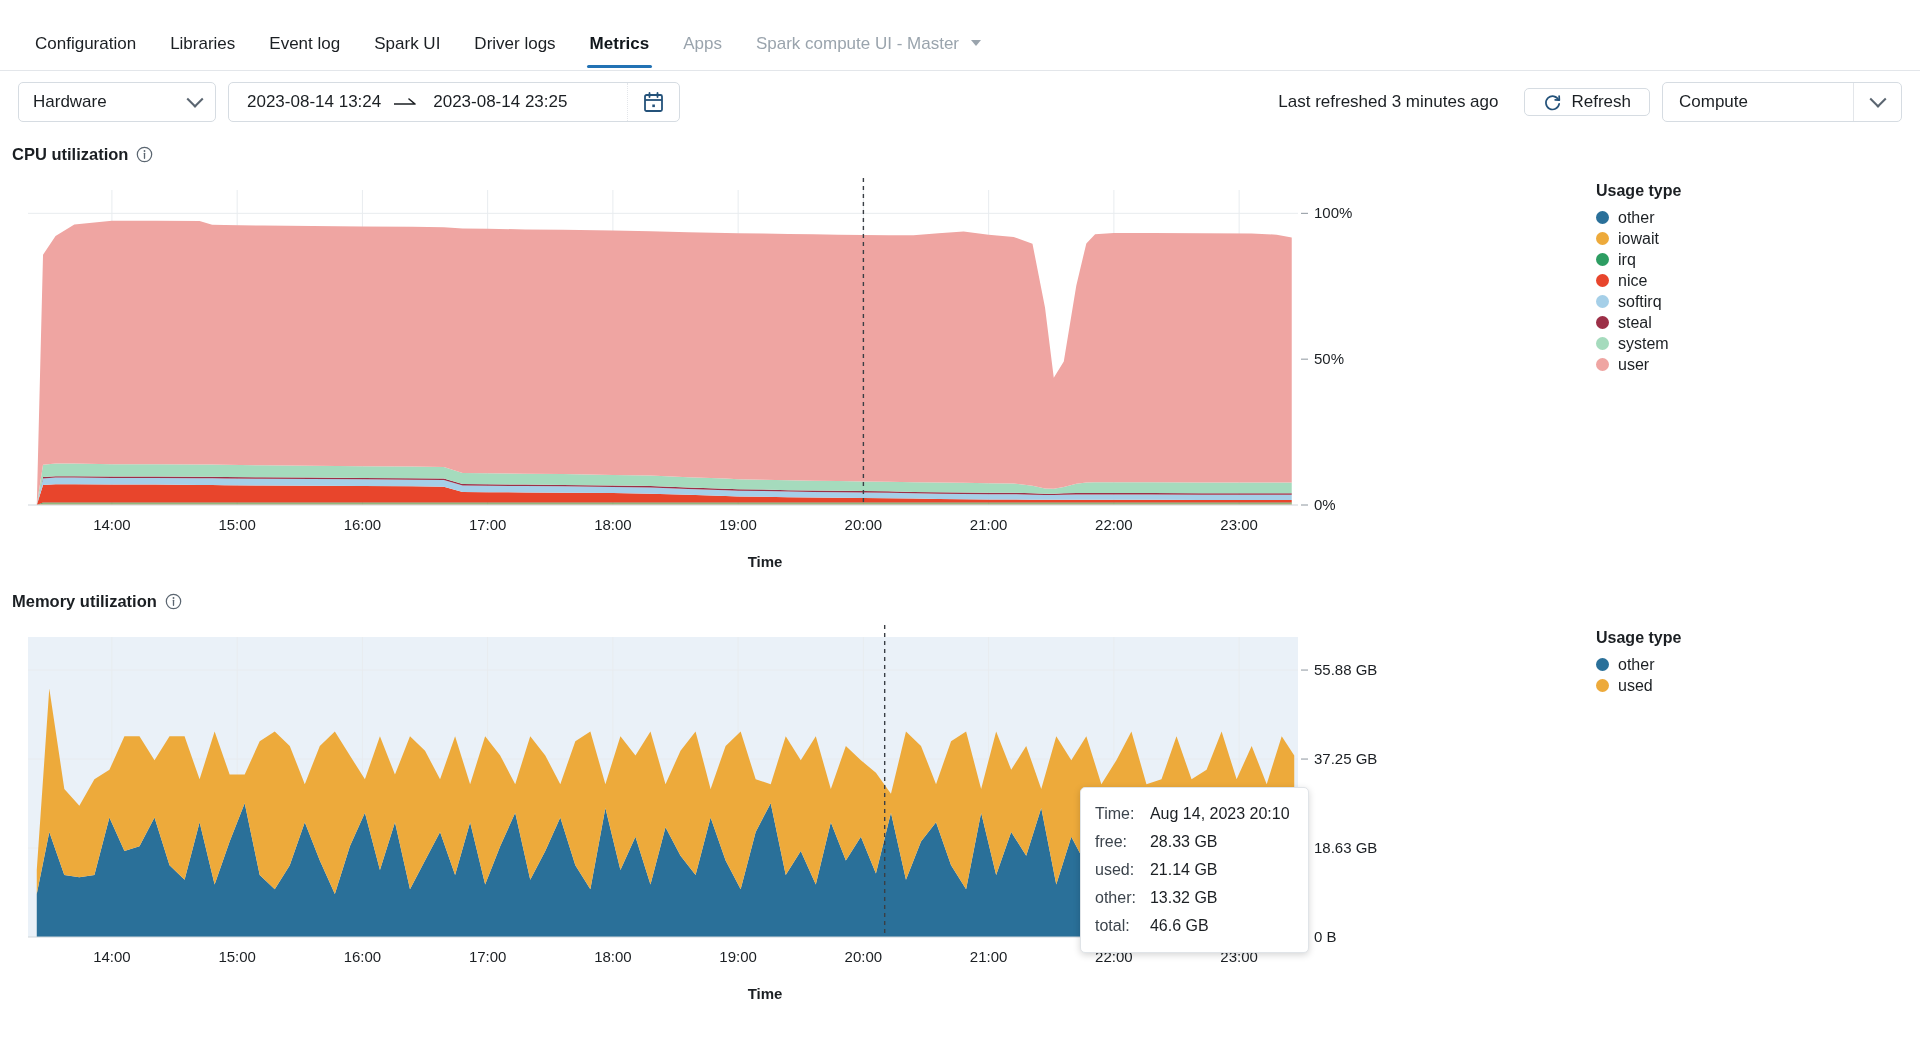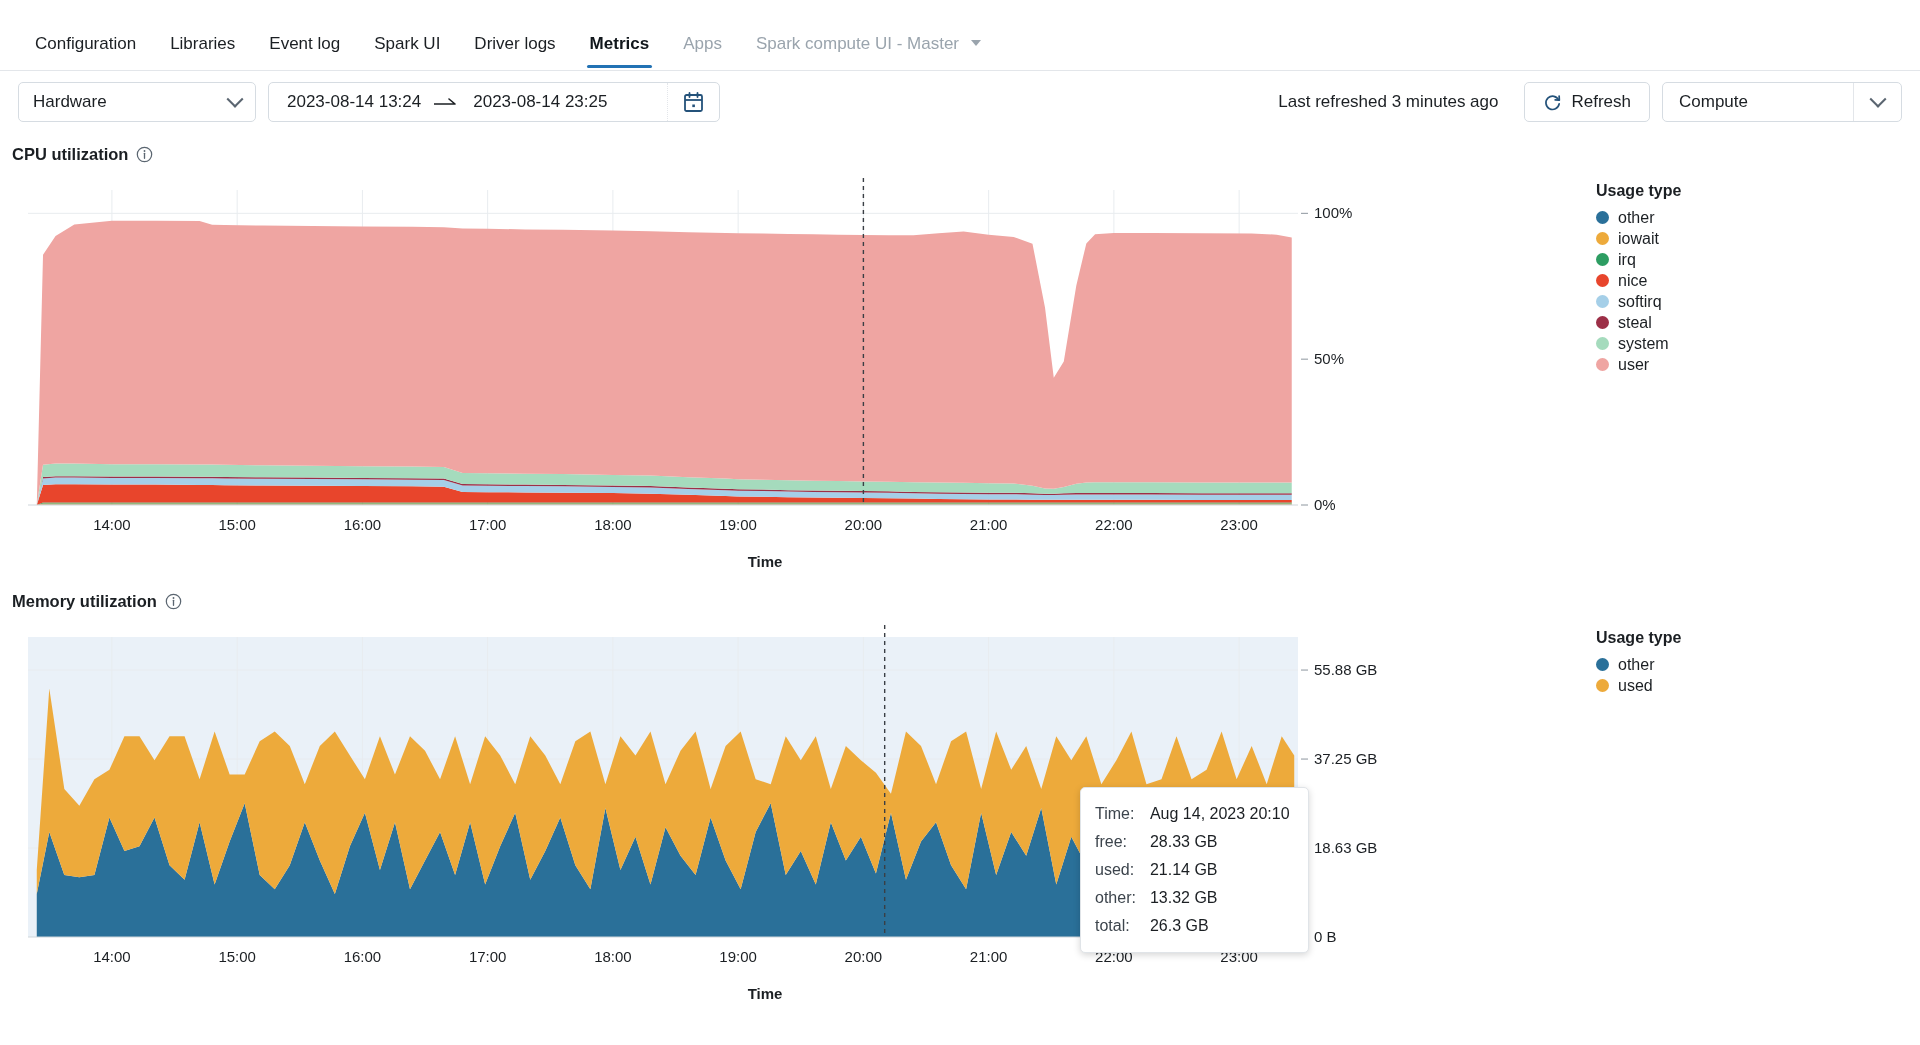--- a/index.html
+++ b/index.html
@@ -64,21 +64,21 @@
     height: 40px;
     border: 1px solid #d6dce2;
     border-radius: 5px;
     background: #fff;
     display: flex;
     align-items: center;
     font-size: 17px;
     color: #1b1f23;
     cursor: pointer;
   }
-  .select-hw { width: 238px; padding: 0 14px; justify-content: space-between; }
+  .select-hw { width: 198px; padding: 0 14px; justify-content: space-between; }
   .select-compute { width: 240px; padding: 0 0 0 16px; justify-content: space-between; }
   .chev {
     width: 12px; height: 12px;
     border-right: 2px solid #5a6570;
     border-bottom: 2px solid #5a6570;
     transform: rotate(45deg) translate(-2px,-2px);
   }
   .compute-chevwrap {
     width: 48px; height: 38px;
     display: flex; align-items: center; justify-content: center;
@@ -93,21 +93,21 @@
     border-left: 1px dotted #e3e6ea;
   }
   .spacer { flex: 1; }
   .refreshed {
     font-size: 17px;
     color: #1b1f23;
     margin-right: 14px;
     white-space: nowrap;
   }
   .refresh-btn {
-    height: 40px;
+    height: 28px;
     border: 1px solid #d6dce2;
     border-radius: 5px;
     background: #fff;
     display: flex; align-items: center; gap: 9px;
     padding: 0 18px;
     font-size: 17px;
     cursor: pointer;
   }
 
   
@@ -366,21 +366,21 @@
         <tr>
           <td class="k">used:</td>
           <td class="v">21.14 GB</td>
         </tr>
         <tr>
           <td class="k">other:</td>
           <td class="v">13.32 GB</td>
         </tr>
         <tr>
           <td class="k">total:</td>
-          <td class="v">26.3 GB</td>
+          <td class="v">46.6 GB</td>
         </tr>
       </tbody>
         </table>
     </div>
   </div>
   <div class="legend">
     <div class="legend-title">Usage type</div>
     <div id="mem-legend-items">
         <div class="legend-item">
           <span class="legend-dot" style="background: rgb(42, 112, 153);"></span>

